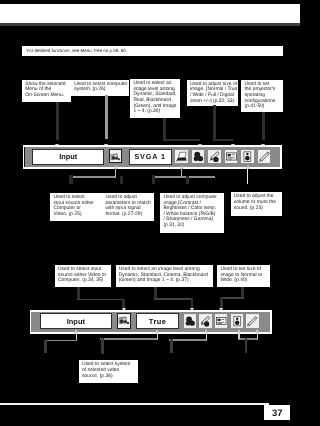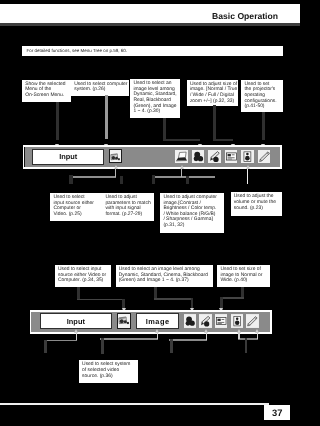--- a/index.html
+++ b/index.html
@@ -43,21 +43,20 @@
   .pnum{position:absolute;left:264px;top:405px;width:26.3px;height:14.5px;background:#fff;}
   .pnum span{position:absolute;left:0;top:2.4px;width:26.3px;text-align:center;font-size:9.4px;font-weight:bold;color:#141414;}
   .botrule{position:absolute;left:0;top:403.4px;width:268.5px;height:1.7px;background:#efefef;}
 </style>
 </head>
 <body>
 
 <div id="page">
 
   <div class="hdr-band"></div>
-  <div class="hdr-title">Basic Operation</div>
   <div class="hdr-rule"></div>
 
   <div class="note">
     <span>For detailed functions, see Menu Tree on p.59, 60.</span>
   </div>
 
   <div class="cbox" style="left:22px;top:79.5px;width:48.8px;height:22.4px">
     <div>Show the selected</div>
     <div>Menu of the</div>
     <div>On-Screen Menu.</div>
@@ -111,20 +110,21 @@
     <div class="icb" style="left:86.3px;top:4.2px;width:13.2px;height:14.3px">
       <svg viewBox="0 0 20 20" width="100%" height="100%">
         <rect x="0" y="0" width="20" height="20" fill="#f4f4f4"></rect>
         <path d="M1.5 5.5 L13 4 L13.6 13.5 L2 14.8 Z" fill="#dcdcdc" stroke="#3a3a3a" stroke-width="1"></path>
         <circle cx="6" cy="11" r="3.2" fill="#2b2b2b"></circle>
         <circle cx="11.7" cy="11.8" r="2.4" fill="#2b2b2b"></circle>
         <rect x="14.2" y="12" width="3.4" height="3.4" fill="#2b2b2b"></rect>
         <path d="M3 6.4 L11.6 5.4" stroke="#6f6f6f" stroke-width="1.5"></path>
       </svg>
     </div>
+    <div class="fld" style="left:106.1px;top:4.2px;width:42.8px;height:15.6px;font-size:7.2px;letter-spacing:.9px">SVGA  1</div>
     <div class="icp" style="left:152.5px;top:4.6px;width:12.8px;height:13.2px">
       <svg viewBox="0 0 20 20" width="100%" height="100%">
         <rect x="0" y="0" width="20" height="20" fill="#f0f0f0"></rect>
         <path d="M7.2 3.6 L17.4 3.0 L16.2 11.6 L5.3 12.2 Z" fill="#fbfbfb" stroke="#333" stroke-width="0.9"></path>
         <path d="M4.6 12.2 L16.2 11.6 L18.4 15.6 L2.2 16.2 Z" fill="#222"></path>
         <path d="M1.6 16.2 L18.4 15.6 L18.4 17 L1.6 17.4 Z" fill="#555"></path>
       </svg>
     </div>
     <div class="icp" style="left:169px;top:4.6px;width:12.8px;height:13.2px">
       <svg viewBox="0 0 20 20" width="100%" height="100%">
@@ -248,21 +248,21 @@
     <div class="icb" style="left:87px;top:3.4px;width:14.4px;height:15.4px">
       <svg viewBox="0 0 20 20" width="100%" height="100%">
         <rect x="0" y="0" width="20" height="20" fill="#f4f4f4"></rect>
         <path d="M1.5 5.5 L13 4 L13.6 13.5 L2 14.8 Z" fill="#dcdcdc" stroke="#3a3a3a" stroke-width="1"></path>
         <circle cx="6" cy="11" r="3.2" fill="#2b2b2b"></circle>
         <circle cx="11.7" cy="11.8" r="2.4" fill="#2b2b2b"></circle>
         <rect x="14.2" y="12" width="3.4" height="3.4" fill="#2b2b2b"></rect>
         <path d="M3 6.4 L11.6 5.4" stroke="#6f6f6f" stroke-width="1.5"></path>
       </svg>
     </div>
-    <div class="fld" style="left:106px;top:3.4px;width:43.7px;height:15.4px;font-size:7.4px;letter-spacing:.5px">Image</div>
+    <div class="fld" style="left:106px;top:3.4px;width:43.7px;height:15.4px;font-size:7.4px;letter-spacing:.5px">True</div>
     <div class="icp" style="left:154px;top:3.8px;width:12.4px;height:14.4px">
       <svg viewBox="0 0 20 20" width="100%" height="100%">
         <rect x="0" y="0" width="20" height="20" fill="#f0f0f0"></rect>
         <circle cx="8.2" cy="7.2" r="4.6" fill="#1d1d1d"></circle>
         <circle cx="6.4" cy="13.4" r="3.8" fill="#1d1d1d"></circle>
         <circle cx="13.2" cy="13.2" r="4.2" fill="#1d1d1d"></circle>
       </svg>
     </div>
     <div class="icp" style="left:169.6px;top:3.8px;width:12.4px;height:14.4px">
       <svg viewBox="0 0 20 20" width="100%" height="100%">

